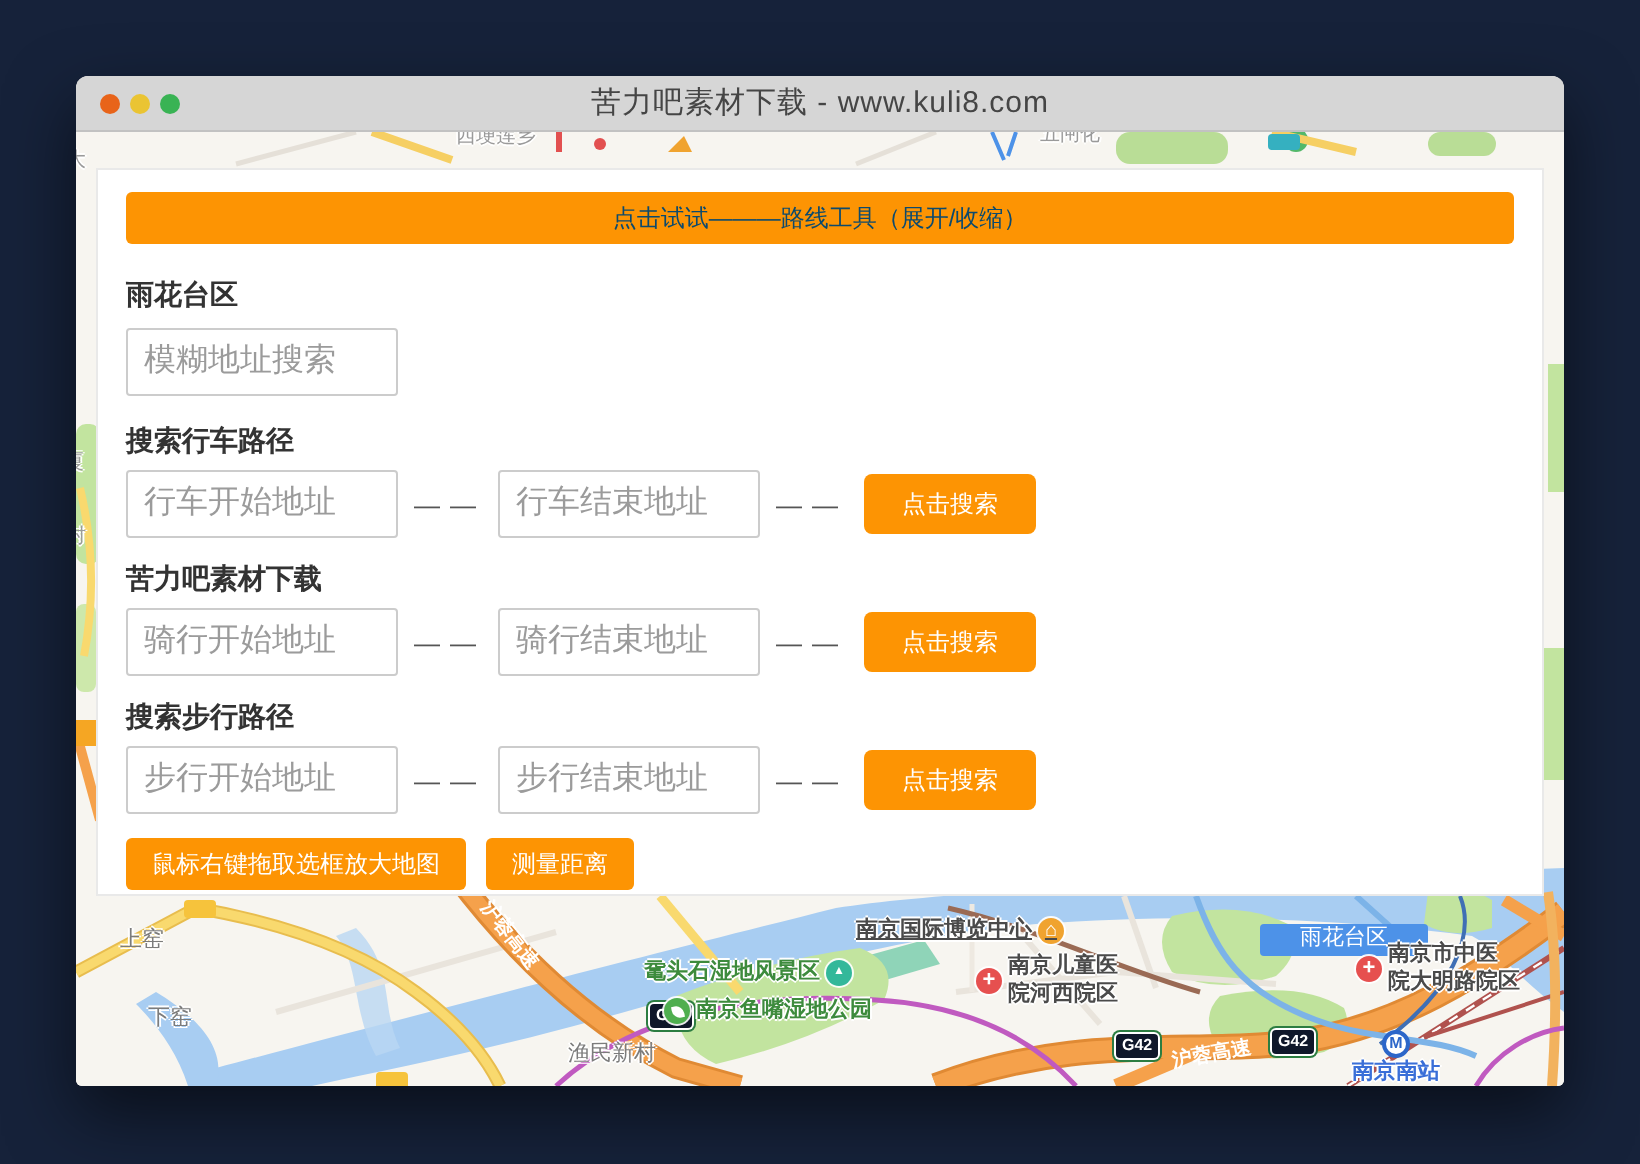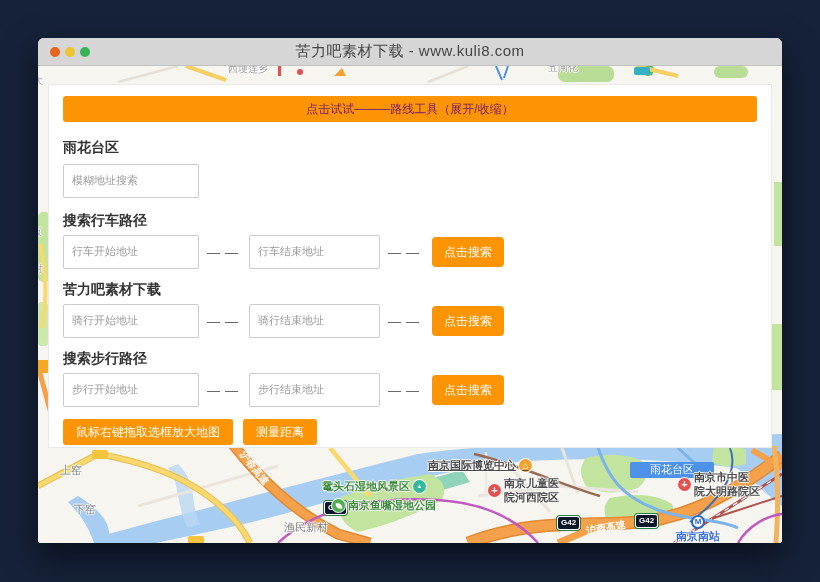--- a/index.html
+++ b/index.html
@@ -59,41 +59,41 @@
   .micon-park::after{content:"";width:6px;height:6px;background:#fff;border-radius:0 70% 0 70%;transform:rotate(-10deg);}
   .micon-metro{background:#fff;color:#2c66c9;border:2px solid #2c66c9;width:10px;height:10px;font-size:8px;box-shadow:none;}
 
   
   .panel{
     position:absolute;left:10px;top:18px;width:724px;height:364px;
     background:#fff;border:1px solid #e9e9e9;box-sizing:border-box;
     padding:11px 12px 0 14px;
   }
   .banner{
-    height:26px;background:#fd9403;border-radius:3px;color:#701a75;
+    height:26px;background:#fd9403;border-radius:3px;color:#0c4a6e;
     display:flex;align-items:center;justify-content:center;
     font-size:12px;margin-bottom:17px;cursor:pointer;margin-right:2px;
   }
   .sec-label{font-size:14px;font-weight:bold;color:#333;margin-bottom:7px;}
   .sec{margin-bottom:14px;}
   .row{display:flex;align-items:center;height:30px;}
   .txt{
     width:136px;height:24px;border:1px solid #ccc;border-radius:2px;
-    padding:16px 8px;font-size:11px;color:#333;box-sizing:border-box;outline:none;
-    font-family:Liberation Mono, monospace;
+    padding:16px 8px;font-size:16px;color:#333;box-sizing:border-box;outline:none;
+    font-family:Liberation Serif, serif;
   }
   .txt.second{width:131px;}
   .txt::placeholder{color:#9b9b9b;}
   .dash{font-size:13px;color:#555;margin:0 6px 0 8px;letter-spacing:5px;}
   .btn{
     background:#fd9403;color:#fff;border:none;border-radius:4px;
     font-size:12px;cursor:pointer;
     font-family:"Liberation Sans","DejaVu Sans",sans-serif;
   }
-  .btn.search{width:72px;height:30px;margin-left:2px;}
+  .btn.search{width:86px;height:30px;margin-left:2px;}
   .footer-row{display:flex;gap:10px;margin-top:1px;}
   .btn.foot{height:26px;padding:0 13px;border-radius:3px;}
 </style>
 </head>
 <body>
 
 <div class="window">
   <div class="titlebar">
     <div class="dots">
       <span class="dot r"></span>
@@ -167,21 +167,21 @@
       <rect x="596" y="1" width="16" height="8" rx="2" fill="#35b0c0"></rect>
       <rect x="240" y="0" width="3" height="10" fill="#e25050"></rect>
 
       <rect x="0" y="294" width="10" height="13" fill="#f5a623"></rect>
       <rect x="54" y="384" width="16" height="9" rx="2" fill="#f6c33c"></rect>
       <rect x="150" y="470" width="16" height="9" rx="2" fill="#f6c33c"></rect>
     </svg>
 
     <div class="map-labels">
         <div class="map-label minor" style="left: 190px; top: -3px;"><span>西埂莲乡</span></div>
-        <div class="map-label minor" style="left: 510px; top: -4px;"><span>五闸化</span></div>
+        <div class="map-label minor" style="left: 482px; top: -4px;"><span>五闸化</span></div>
         <div class="map-label minor" style="left: -5px; top: 9px;"><span>大</span></div>
         <div class="map-label minor" style="left: -6px; top: 160px;"><span>厦</span></div>
         <div class="map-label minor" style="left: -5px; top: 197px;"><span>村</span></div>
         <div class="map-label place" style="left: 22px; top: 398px; text-align: right;"><span>上窑</span></div>
         <div class="map-label place" style="left: 36px; top: 437px;"><span>下窑</span></div>
         <div class="map-label roadname" style="left: 196px; top: 396px; transform: rotate(52deg);"><span>沪蓉高速</span></div>
         <div class="map-label scenic" style="left: 284px; top: 414px;"><span>鼋头石湿地风景区</span><span class="micon micon-scenic">▲</span></div>
         <div class="map-label hwy-badge" style="left: 287px; top: 436px;"><span>G42</span></div>
         <div class="map-label place" style="left: 246px; top: 455px;"><span>渔民新村</span></div>
         <div class="map-label scenic" style="left: 294px; top: 433px; font-family: Liberation Serif, serif;"><span class="micon micon-park"></span><span>南京鱼嘴湿地公园</span></div>

